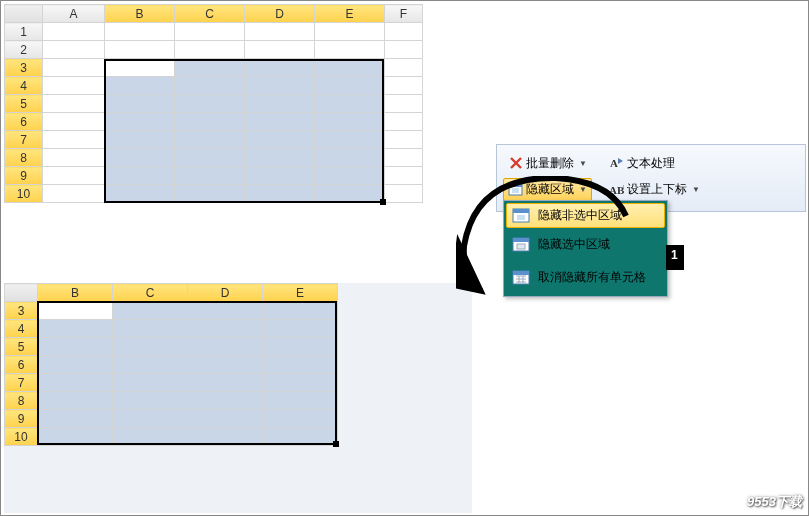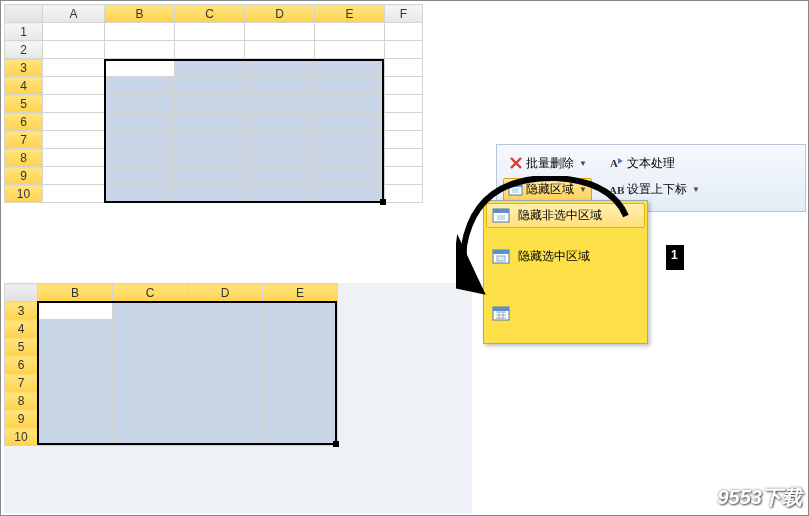--- a/index.html
+++ b/index.html
@@ -36,34 +36,34 @@
 
 
 #ribbon { position: absolute; left: 495px; top: 143px; width: 310px; height: 68px; background: linear-gradient(#f6f9fd,#e4ecf7); border: 1px solid #b6c5d8; padding: 5px 6px; }
 .rrow { display: flex; align-items: center; gap: 12px; height: 26px; font-family: Liberation Serif, serif; }
 .rbtn { display: flex; align-items: center; gap: 3px; padding: 2px 4px; cursor: pointer; border: 1px solid transparent; }
 .rbtn.open { border: 1px solid #e0a400; background: linear-gradient(#ffe8a3,#ffd35a); border-radius: 2px; text-align: center; }
 .ricn { width: 15px; height: 15px; display: flex; align-items: center; justify-content: center; }
 .dd { font-size: 8px; color: #4a4a4a; margin-left: 2px; }
 
 
-#menu { position: absolute; left: 482px; top: 199px; width: 165px; background: #fde047; border: 1px solid #98a8bd; box-shadow: 2px 2px 4px rgba(0,0,0,.25); padding: 2px; }
-.mitem { display: flex; align-items: center; gap: 8px; padding: 20px 6px; cursor: pointer; }
+#menu { position: absolute; left: 502px; top: 199px; width: 165px; background: #0f766e; border: 1px solid #98a8bd; box-shadow: 2px 2px 4px rgba(0,0,0,.25); padding: 2px; }
+.mitem { display: flex; align-items: center; gap: 8px; padding: 8px 6px; cursor: pointer; }
 .mitem.hover { background: linear-gradient(#ffefb0,#ffe07a); border: 1px solid #e9b300; padding: 3px 5px; border-radius: 2px; }
 .micn { width: 18px; height: 16px; display: flex; align-items: center; justify-content: center; }
 
 
 #arrow { position: absolute; left: 455px; top: 175px; width: 200px; height: 150px; pointer-events: none; }
 
 
 #cursor { position: absolute; left: 665px; top: 244px; width: 18px; height: 25px; background: #000; }
 #cursor span { color: #fff; font-weight: bold; position: absolute; left: 5px; top: 3px; }
 
 
-#wm { position: absolute; right: 6px; bottom: 4px; font-family: Arial; font-style: italic; font-weight: bold; font-size: 20px; color: #fff; text-shadow: 0 0 3px rgba(0,0,0,.5), 1px 1px 2px rgba(0,0,0,.6); margin-top: 44px; }
+#wm { position: absolute; right: 6px; bottom: 4px; font-family: Arial; font-style: italic; font-weight: bold; font-size: 13px; color: #fff; text-shadow: 0 0 3px rgba(0,0,0,.5), 1px 1px 2px rgba(0,0,0,.6); margin-top: 44px; }
 </style>
 </head>
 <body>
 
 <div id="sheet1" class="sheet">
   <table>
     <tbody>
         <tr>
       <th class="corner rowhdr"></th>
       <th class="hdr colA">A</th>
@@ -310,20 +310,21 @@
     <span>隐藏选中区域</span>
   </div>
   <div class="mitem">
     <span class="micn">
         <svg width="18" height="15">
           <rect x="1" y="1" width="16" height="13" fill="#fff" stroke="#4a7fb0"></rect>
           <rect x="1" y="1" width="16" height="4" fill="#5a8fd0"></rect>
           <path d="M4 6 h10 M4 9 h10 M4 12 h10 M7 6 v7 M11 6 v7" stroke="#9ab" stroke-width="1"></path>
         </svg>
       </span>
+    <span>取消隐藏所有单元格</span>
   </div>
 </div>
 
 <svg id="arrow" viewBox="0 0 200 150">
   <defs>
       <marker id="ah" markerWidth="12" markerHeight="12" refX="9" refY="5" orient="auto">
         <path d="M0 0 L10 5 L0 10 L3 5 z" fill="#000"></path>
       </marker>
     </defs>
   <path d="M 170 40 Q 155 5, 100 2 Q 20 0, 8 70 Q 6 100, 25 115" stroke="#000" stroke-width="6" fill="none" marker-end="url(#ah)"></path>

